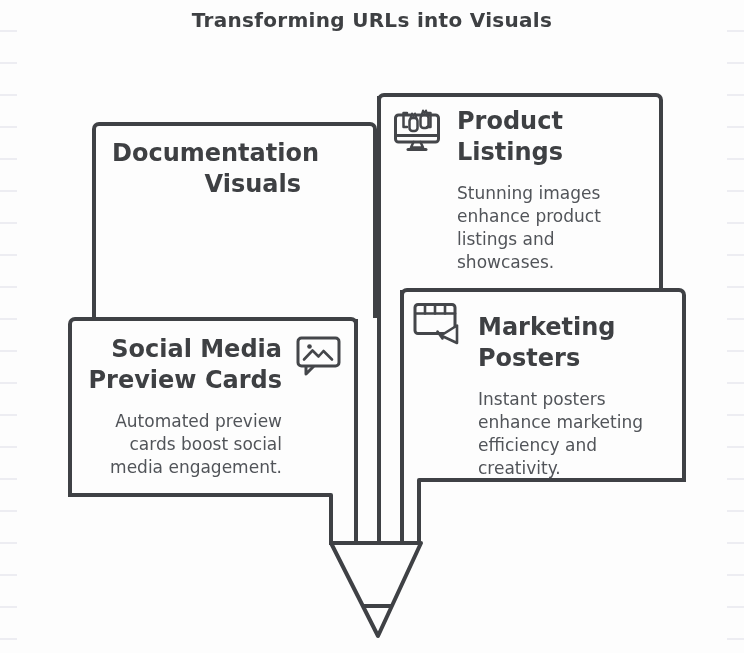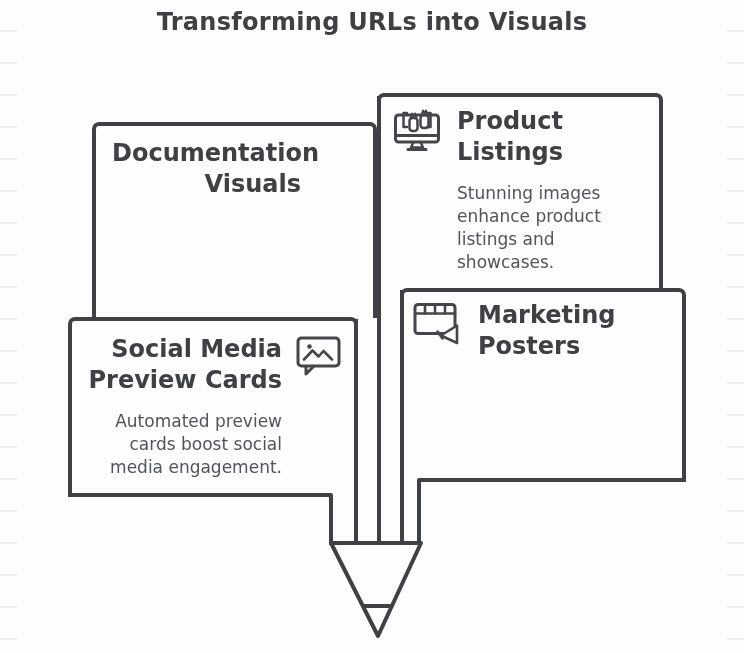--- a/index.html
+++ b/index.html
@@ -12,21 +12,21 @@
   .rule-strip{
     position:absolute;top:0;bottom:0;width:17px;
     background:repeating-linear-gradient(to bottom,
       transparent 0,transparent 30px,#ededf2 30px,#ededf2 32px);
   }
   .rule-strip.left{left:0;}
   .rule-strip.right{right:0;}
 
   .page-title{
     position:absolute;top:8px;left:0;width:100%;
-    text-align:center;font-size:24px;font-weight:700;color:#3e4043;
+    text-align:center;font-size:20px;font-weight:700;color:#3e4043;
     letter-spacing:.3px;
   }
 
   .card{
     position:absolute;background:#fdfdfd;box-sizing:border-box;
     border:4px solid #3f4145;border-bottom:none;
     border-radius:7px 7px 0 0;
   }
   .card-title{
     margin:0;font-size:24px;line-height:31px;font-weight:700;
@@ -38,21 +38,21 @@
   }
   .align-right{text-align:right;}
   .align-left{text-align:left;}
 
   .card-icon{position:absolute;}
   .card-icon svg{display:block;}
 
   #card-doc      {left:92px; top:122px;width:285px;height:196px;padding:12px 72px 0 16px;z-index:1;}
   #card-product  {left:377px;top:93px; width:286px;height:202px;padding:9px 14px 0 76px;z-index:1;}
   #card-social   {left:68px; top:317px;width:290px;height:180px;padding:13px 72px 0 14px;z-index:2;}
-  #card-marketing{left:400px;top:288px;width:286px;height:194px;padding:8px 14px 0 74px;z-index:2;}
+  #card-marketing{left:400px;top:288px;width:286px;height:194px;padding:20px 14px 0 74px;z-index:2;}
 
   #icon-doc      {left:222px;top:11px;}
   #icon-product  {left:12px; top:9px;}
   #icon-social   {left:224px;top:15px;}
   #icon-marketing{left:9px;  top:8px;}
 
   .overlay{
     position:absolute;left:0;top:0;z-index:3;pointer-events:none;
   }
   .ink-line{stroke:#3f4145;stroke-width:4;fill:none;stroke-linejoin:round;}
@@ -108,20 +108,24 @@
         <path class="icon-stroke" stroke-width="2" d="M17.5,12 L19,7.5 L20.5,10.5 L22,7.5 L23.5,12"></path>
         <rect class="icon-stroke" stroke-width="2.5" x="27.5" y="9" width="8" height="13" rx="3"></rect>
         <path class="icon-stroke" stroke-width="2" d="M28.5,9 L30,4.5 L31.5,7.5 L33,4.5 L34.5,9"></path>
       </svg>
     </span>
   </div>
 
   <div class="card align-left" id="card-marketing">
     <h2 class="card-title">Marketing
 Posters</h2>
+    <p class="card-body">Instant posters
+enhance marketing
+efficiency and
+creativity.</p>
     <span class="card-icon" id="icon-marketing">
       <svg width="49" height="45" viewBox="0 0 49 45">
         <rect class="icon-stroke" stroke-width="3" x="2" y="4.5" width="40" height="29" rx="3"></rect>
         <path class="icon-stroke" stroke-width="2.6" d="M2.5,13.5 H42"></path>
         <path class="icon-stroke" stroke-width="2.6" d="M12,5 V13.5"></path>
         <path class="icon-stroke" stroke-width="2.6" d="M22,5 V13.5"></path>
         <path class="icon-stroke" stroke-width="2.6" d="M32,5 V13.5"></path>
         <path stroke="#44464a" stroke-width="2.6" fill="#fdfdfd" stroke-linejoin="round" d="M28,35.5 L44,25.5 V43 Z"></path>
         <path class="icon-stroke" stroke-width="2.6" d="M24.5,31.5 L29.5,38.5"></path>
       </svg>

